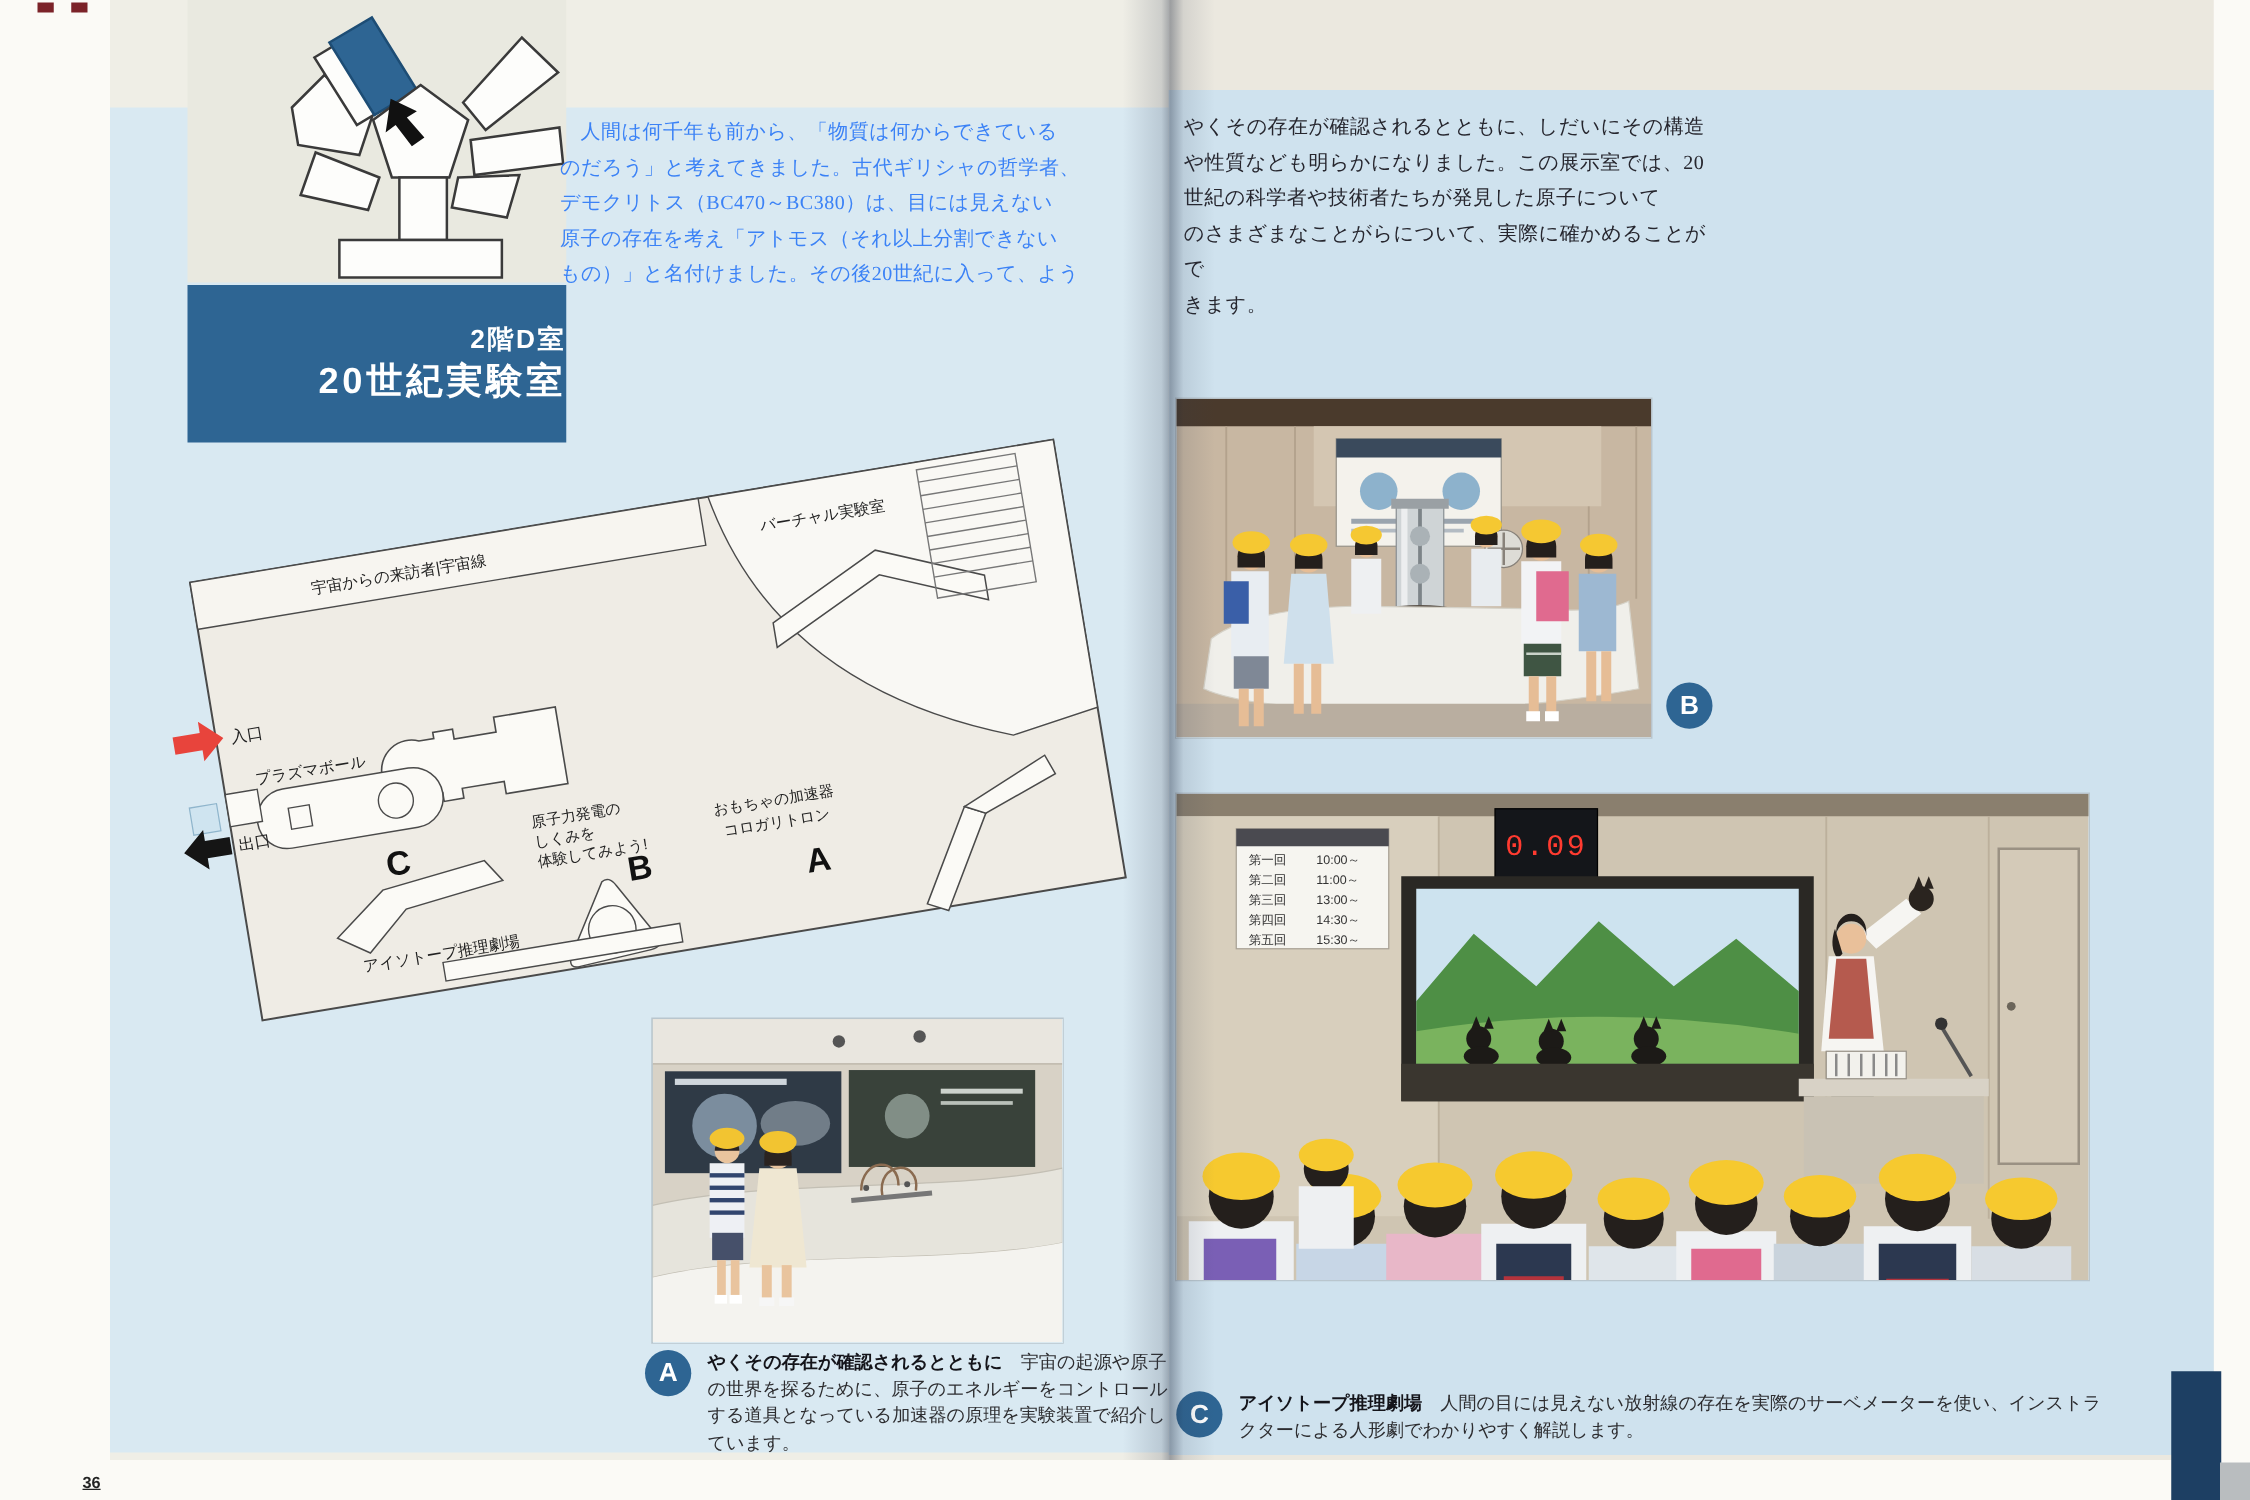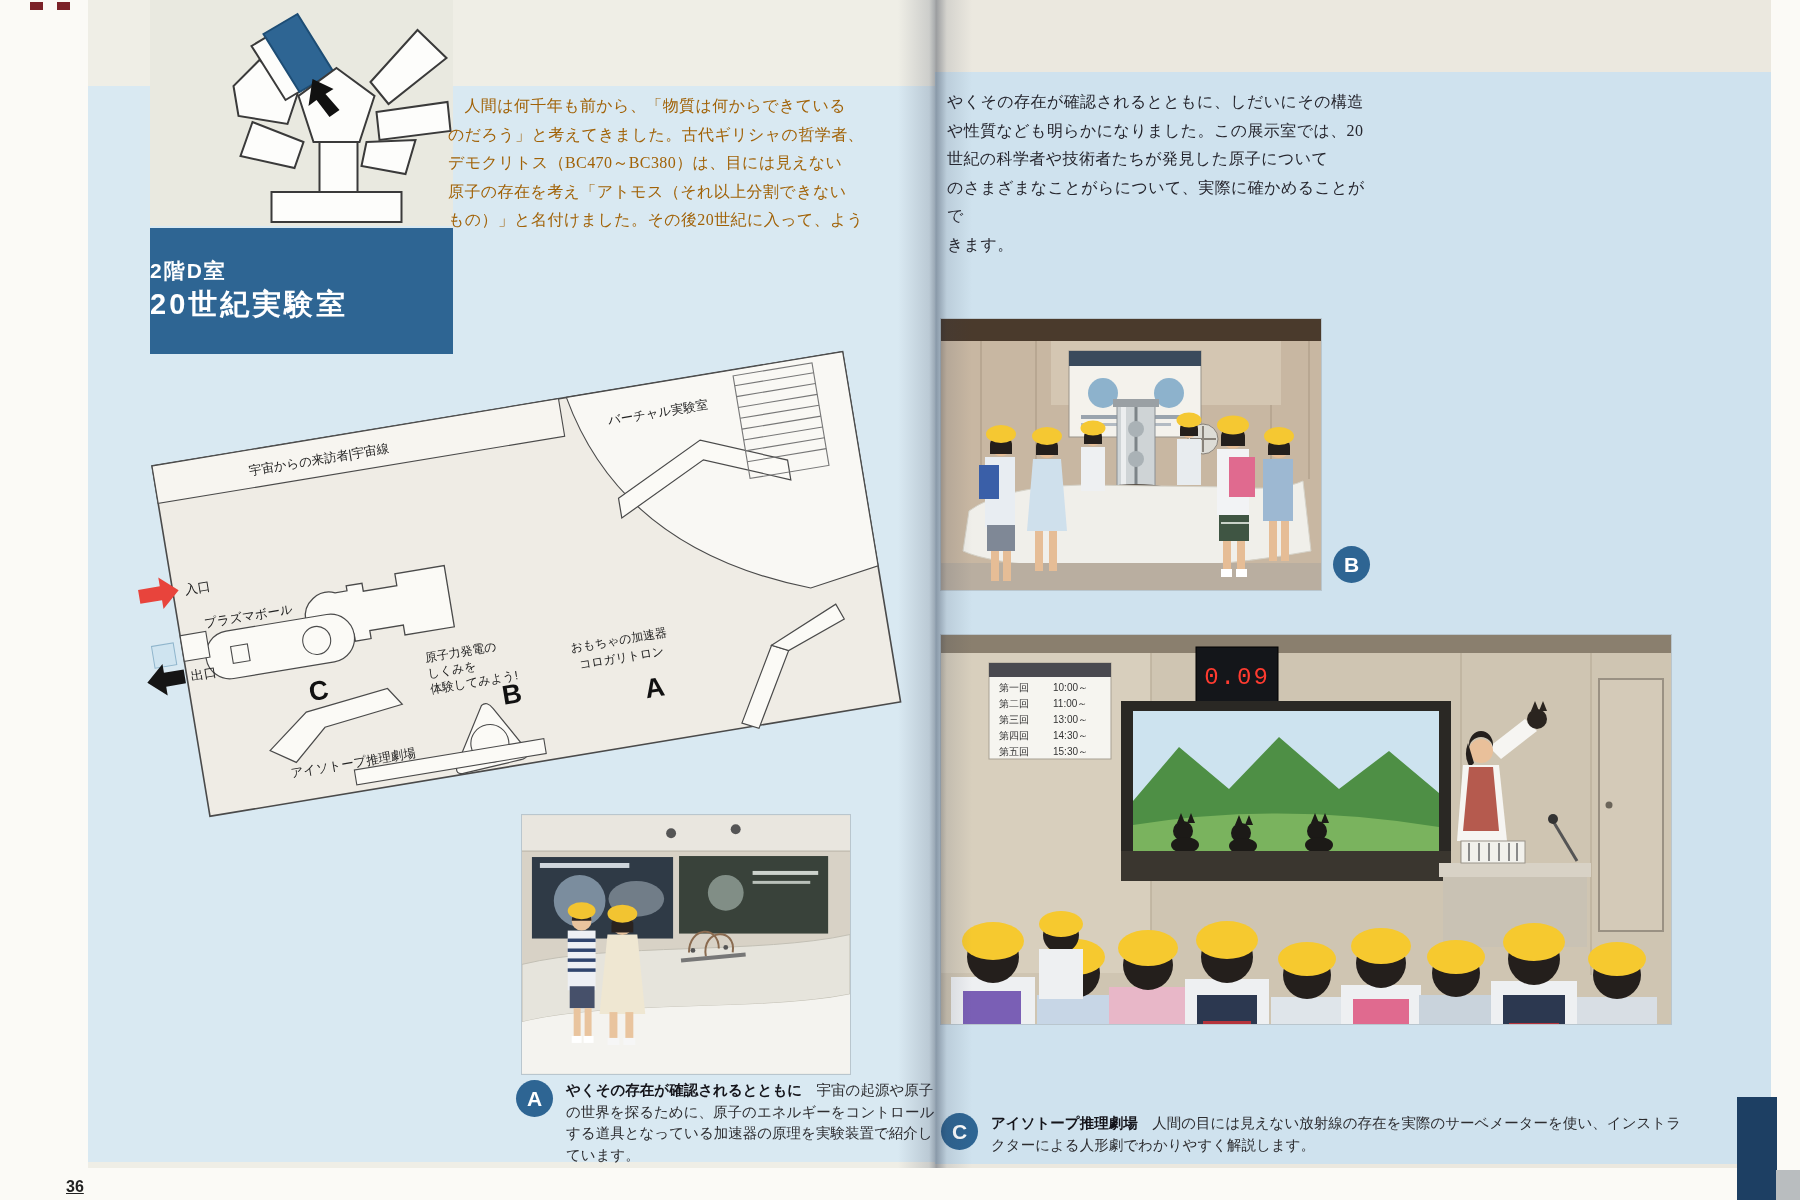--- a/index.html
+++ b/index.html
@@ -6,21 +6,21 @@
   .stage{position:relative;width:1800px;height:1200px;background:#fbfaf6;overflow:hidden;
          font-family:"Liberation Sans","DejaVu Sans",sans-serif;}
   .abs{position:absolute;}
   .serif{font-family:"Liberation Serif","DejaVu Serif",serif;}
   .pre{white-space:pre-line;}
   .caption{display:flex;gap:13px;align-items:flex-start;}
   .cap-marker{flex:0 0 auto;width:37px;height:37px;border-radius:50%;background:#2e6593;color:#fff;
               font-weight:bold;font-size:21px;display:flex;align-items:center;justify-content:center;}
   .cap-text{font-size:14.5px;line-height:21.5px;color:#2d2d30;}
   .cap-title{font-weight:bold;color:#14141a;}
-  .title-box{display:flex;flex-direction:column;align-items:flex-start;justify-content:center;
+  .title-box{display:flex;flex-direction:column;align-items:flex-end;justify-content:center;
              background:#2e6593;color:#fff;}
   svg text{font-family:"Liberation Sans","DejaVu Sans",sans-serif;}
 </style>
 </head>
 <body>
 
 <div class="stage">
 
   <div class="abs" style="left:30px;top:2px;width:13px;height:8px;background:#7b2228;"></div>
   <div class="abs" style="left:57px;top:2px;width:13px;height:8px;background:#7b2228;"></div>
@@ -46,21 +46,21 @@
       </g>
       <path fill="#111" stroke="none" d="M161,79 L182,89 L174,94 L188,110 L178,117 L165,100 L157,106 Z"></path>
     </svg>
   </div>
 
   <div class="abs title-box" style="left:150px;top:228px;width:303px;height:126px;">
     <div style="font-size:21px;font-weight:bold;letter-spacing:2px;">2階D室</div>
     <div style="font-size:29px;font-weight:bold;letter-spacing:3px;">20世紀実験室</div>
   </div>
 
-  <div class="abs serif pre" style="left:448px;top:92px;width:420px;font-size:16px;line-height:28.5px;color:#a16207;letter-spacing:0.4px;">　人間は何千年も前から、「物質は何からできている
+  <div class="abs serif pre" style="left:448px;top:92px;width:420px;font-size:16px;line-height:28.5px;color:#3b82f6;letter-spacing:0.4px;">　人間は何千年も前から、「物質は何からできている
 のだろう」と考えてきました。古代ギリシャの哲学者、
 デモクリトス（BC470～BC380）は、目には見えない
 原子の存在を考え「アトモス（それ以上分割できない
 もの）」と名付けました。その後20世紀に入って、よう</div>
   <div class="abs serif pre" style="left:947px;top:88px;width:430px;font-size:16px;line-height:28.5px;color:#26262e;letter-spacing:0.4px;">やくその存在が確認されるとともに、しだいにその構造
 や性質なども明らかになりました。この展示室では、20
 世紀の科学者や技術者たちが発見した原子について
 のさまざまなことがらについて、実際に確かめることがで
 きます。</div>
 
@@ -422,14 +422,14 @@
     <div class="cap-marker">C</div>
     <div class="cap-text"><span class="cap-title">アイソトープ推理劇場</span><span>　人間の目には見えない放射線の存在を実際のサーベメーターを使い、インストラクターによる人形劇でわかりやすく解説します。</span></div>
   </div>
 
   <div class="abs" style="left:898px;top:0;width:74px;height:1168px;
        background:linear-gradient(to right, rgba(50,60,80,0) 0%, rgba(50,60,80,0.18) 42%, rgba(30,40,60,0.38) 52%, rgba(50,60,80,0.12) 66%, rgba(50,60,80,0) 100%);"></div>
 
   <div class="abs" style="left:1737px;top:1097px;width:40px;height:103px;background:#1d3f63;"></div>
   <div class="abs" style="left:1776px;top:1170px;width:24px;height:30px;background:#b9bdbf;"></div>
 
-  <div class="abs" style="left:66px;top:1178px;font-size:16px;font-weight:bold;color:#222;text-decoration:underline;">36</div>
+  <div class="abs" style="left:66px;top:1178px;font-size:13px;font-weight:bold;color:#222;text-decoration:underline;">36</div>
 </div>
 
 </body></html>

